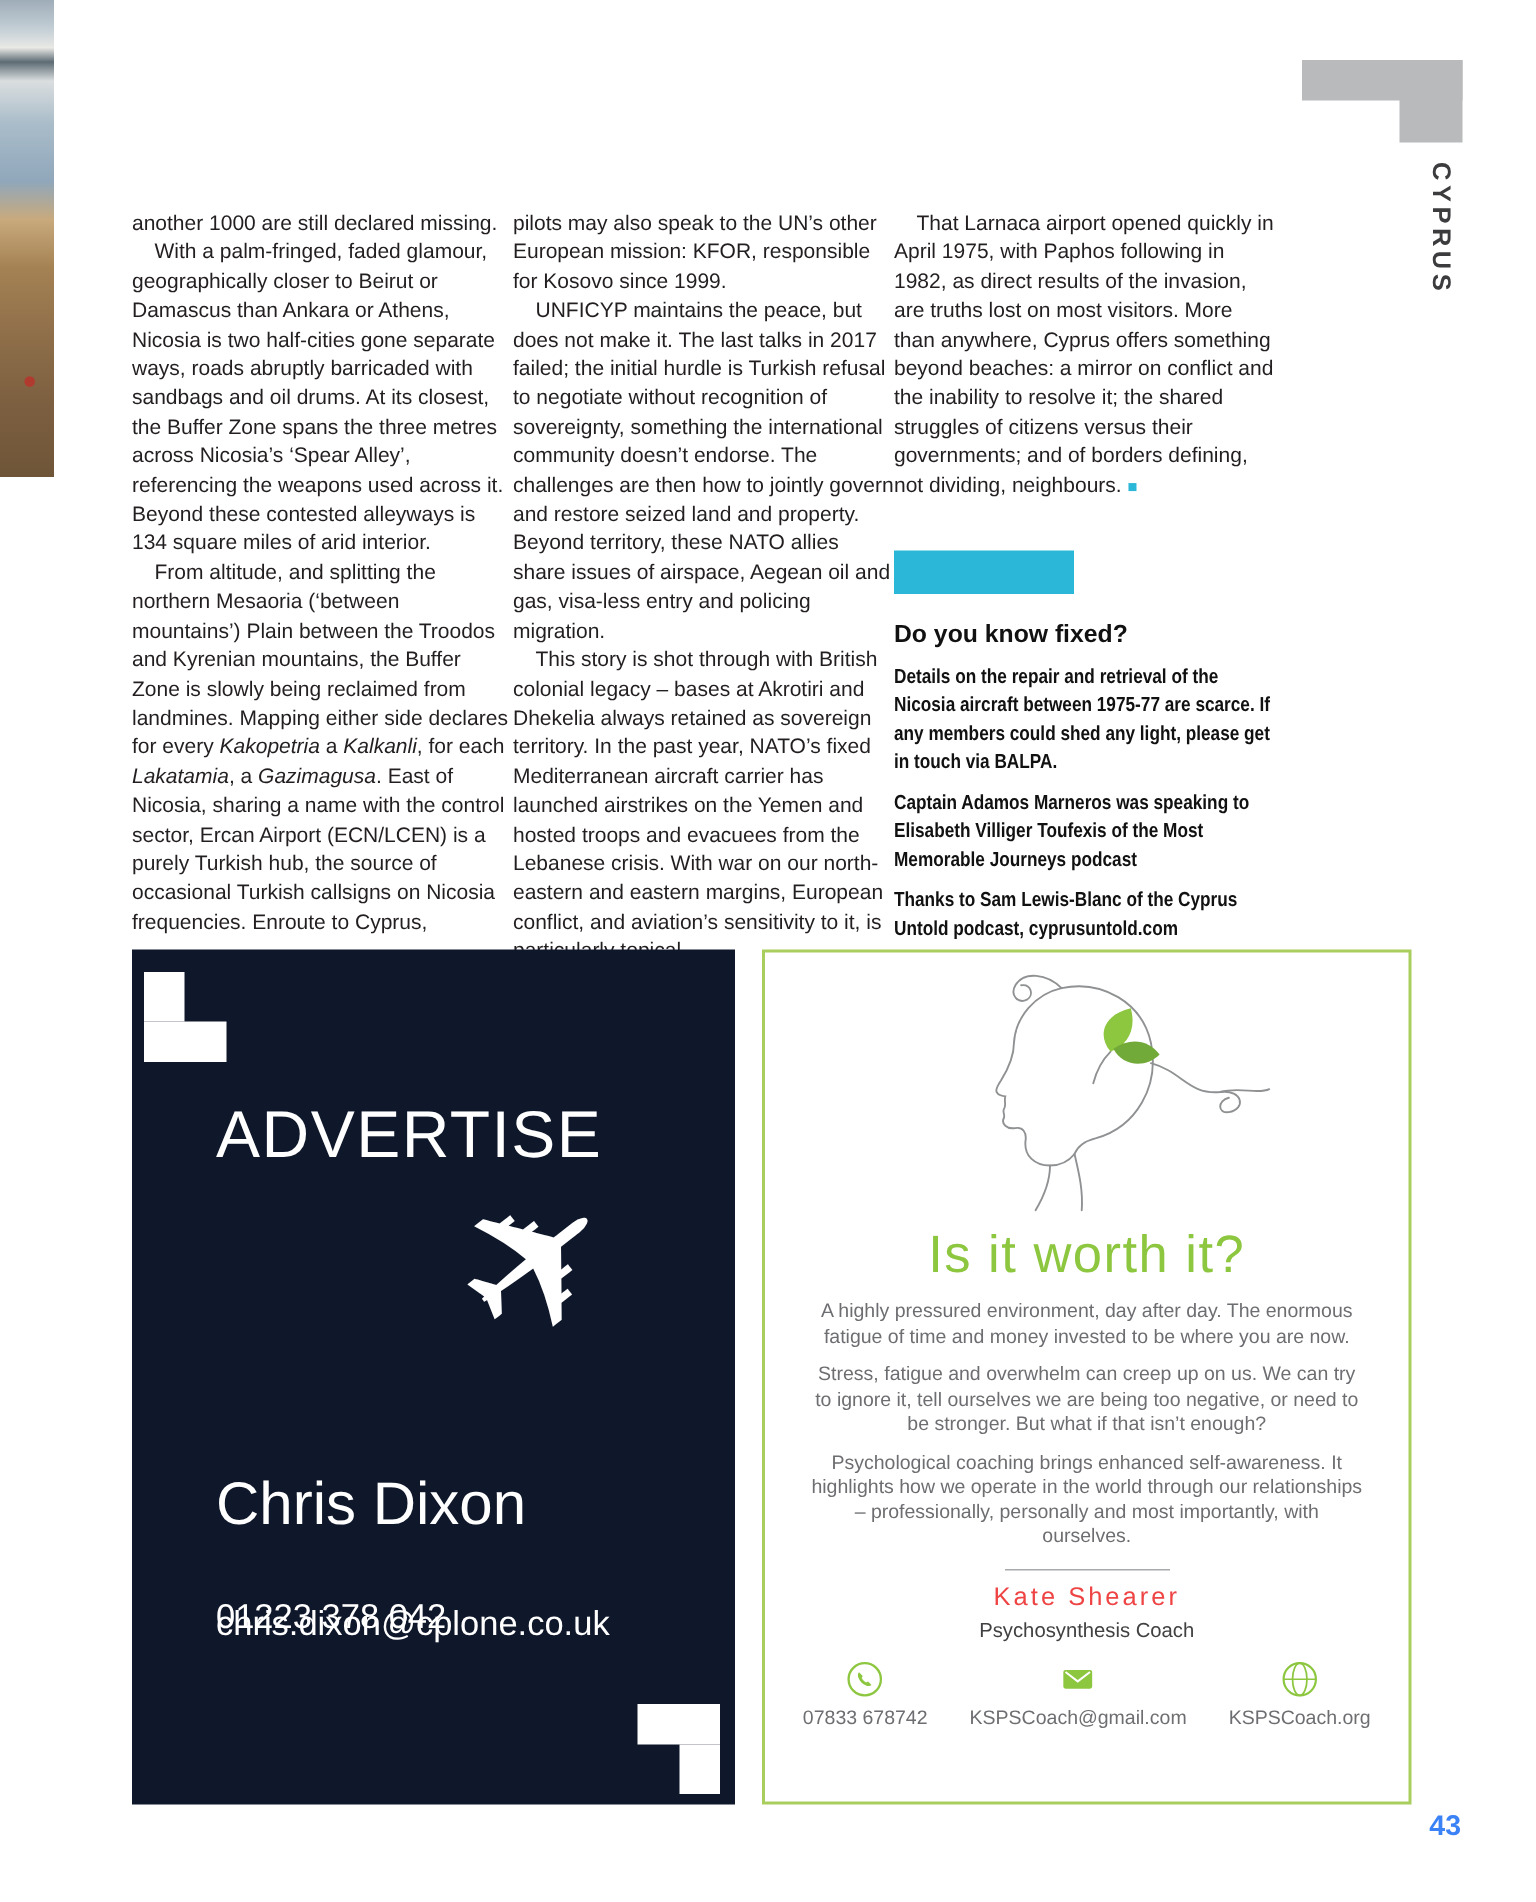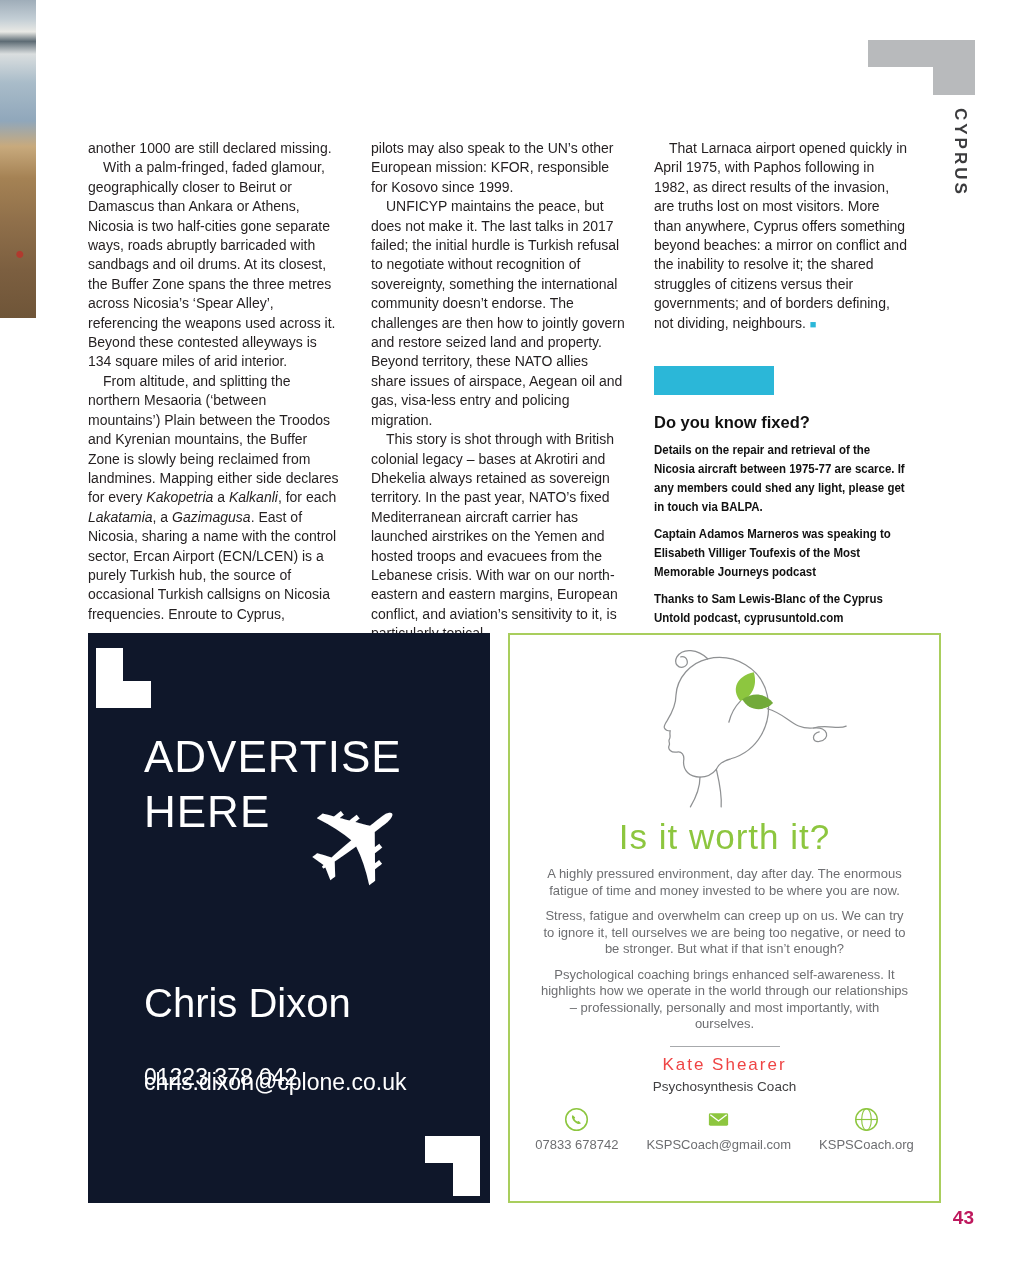--- a/index.html
+++ b/index.html
@@ -23,21 +23,21 @@
   .cg-a { position:absolute; left:868px; top:40px; width:107px; height:27px; background:#b8babc; }
   .cg-b { position:absolute; left:933px; top:40px; width:42px; height:55px; background:#b8babc; }
 
   .section-label {
     position:absolute; left:950px; top:108px;
     writing-mode:vertical-rl; text-orientation:mixed;
     font-weight:bold; font-size:17px; letter-spacing:3px; color:#3c3c3e;
   }
 
   
-  .article { position:absolute; left:88px; top:139px; width:822px; display:flex; gap:29px; }
+  .article { position:absolute; left:88px; top:139px; width:822px; display:flex; }
   .col { width:254px; font-size:14px; line-height:19.4px; color:#231f20; }
   .col p { margin:0; }
   .col p.ind { text-indent:15px; }
   .endmark { color:#2bb7d8; font-size:11px; }
 
   .know-bar { width:120px; height:29px; background:#2bb7d8; margin-top:32px; }
   .know-heading { margin:18px 0 0 0; font-size:16.5px; font-weight:bold; color:#111; }
   .know-text { width:300px; transform:scaleX(0.85); transform-origin:0 0; }
   .know-text p { margin:8px 0 0 0; font-weight:bold; font-size:13.5px; line-height:19px; color:#111; }
 
@@ -63,21 +63,21 @@
   }
   .head-art { display:block; margin:0 auto; }
   .g-title { font-size:35px; font-weight:300; letter-spacing:1px; color:#8dc63f; margin:0 0 9px 0; }
   .g-p { font-size:13px; line-height:16.5px; color:#6d6e71; margin:0 auto 9px; max-width:372px; }
   .g-div { width:110px; border-top:1px solid #a7a9ac; margin:13px auto 8px; }
   .g-name { font-size:17px; letter-spacing:2px; color:#ef4444; }
   .g-role { font-size:13.5px; color:#414042; margin-top:4px; }
   .g-contacts { display:flex; justify-content:center; gap:28px; margin-top:13px; align-items:flex-start; }
   .gc { display:flex; flex-direction:column; align-items:center; gap:5px; font-size:13px; color:#6d6e71; }
 
-  .page-num { position:absolute; right:50px; top:1207px; font-size:19px; font-weight:bold; color:#be185d;text-align:center; }
+  .page-num { position:absolute; right:50px; top:1207px; font-size:19px; font-weight:bold; color:#3b82f6;text-align:center; }
 </style>
 </head>
 <body>
 
 <div class="page">
 
   <div class="photo-strip"></div>
 
   <div>
     <div class="cg-a"></div>
@@ -109,21 +109,20 @@
     </div>
   </div>
 
   <div class="ad-cyan">
     <div class="wl a"></div>
     <div class="wl b"></div>
     <div class="wl c"></div>
     <div class="wl d"></div>
     <div class="ad-title">
       <span>ADVERTISE</span><br>
-      <span>HERE</span>
     </div>
     <div class="plane">✈</div>
     <div class="ad-cname">Chris Dixon</div>
     <div class="ad-phone">01223 378 042</div>
     <div class="ad-email">chris.dixon@cplone.co.uk</div>
   </div>
 
   <div class="ad-green">
     <svg class="head-art" width="250" height="178" viewBox="0 0 260 180" fill="none">
       <g stroke="#8f9193" stroke-width="1.3" stroke-linecap="round" fill="none">

